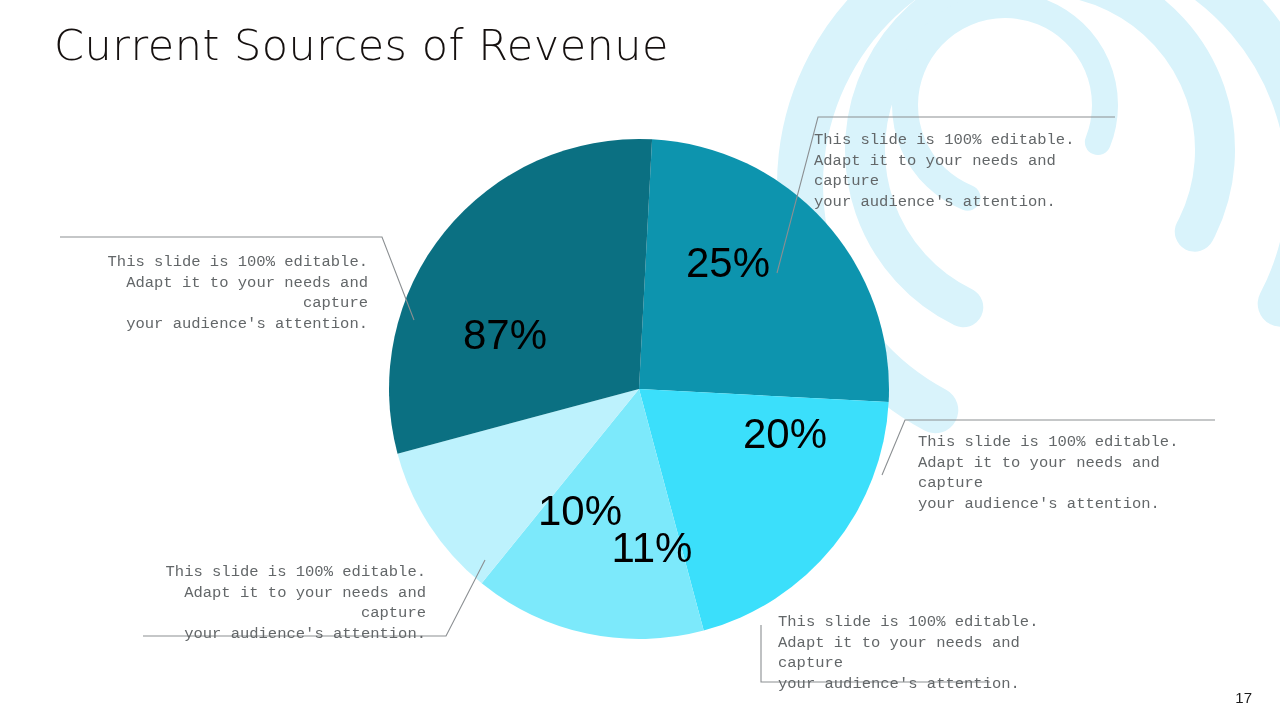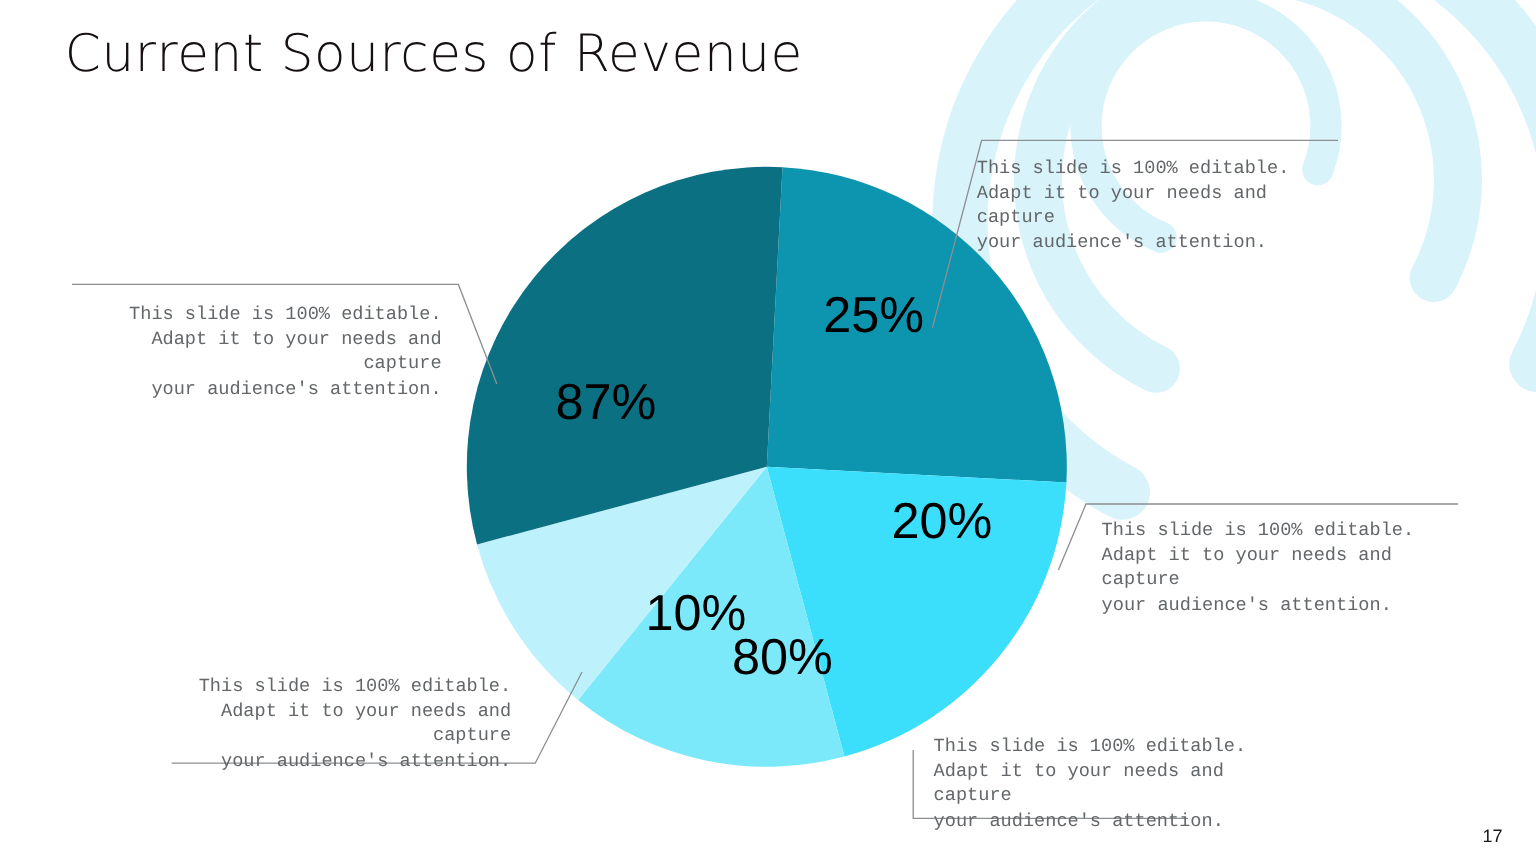--- a/index.html
+++ b/index.html
@@ -115,21 +115,21 @@
       <g id="pie-slices">
           <path d="M 251 251 L 264.08 1.34 A 250 250 0 0 1 500.66 264.08 Z" fill="#0d94ae"></path>
           <path d="M 251 251 L 500.66 264.08 A 250 250 0 0 1 315.70 492.48 Z" fill="#3bdffb"></path>
           <path d="M 251 251 L 315.70 492.48 A 250 250 0 0 1 93.67 445.29 Z" fill="#7ce9fb"></path>
           <path d="M 251 251 L 93.67 445.29 A 250 250 0 0 1 9.52 315.70 Z" fill="#bdf2fd"></path>
           <path d="M 251 251 L 9.52 315.70 A 250 250 0 0 1 264.08 1.34 Z" fill="#0b7082"></path>
         </g>
     </svg>
     <div class="slice-label" style="left:340px; top:125px;">25%</div>
     <div class="slice-label" style="left:384px; top:296px;margin-left:13px;">20%</div>
-    <div class="slice-label" style="left:264px; top:410px;">80%</div>
+    <div class="slice-label" style="left:264px; top:410px;">11%</div>
     <div class="slice-label" style="left:152px; top:373px;margin-left:40px;">10%</div>
     <div class="slice-label" style="left:117px; top:197px;">87%</div>
   </div>
 
   <svg id="leaders" viewBox="0 0 1280 720" width="1280" height="720" aria-hidden="true">
     <g fill="none" stroke="#8b8f92" stroke-width="1.1">
 
       <path d="M 777 273 L 818 117 L 1115 117"></path>
 
       <path d="M 882 475 L 905 420 L 1215 420"></path>

